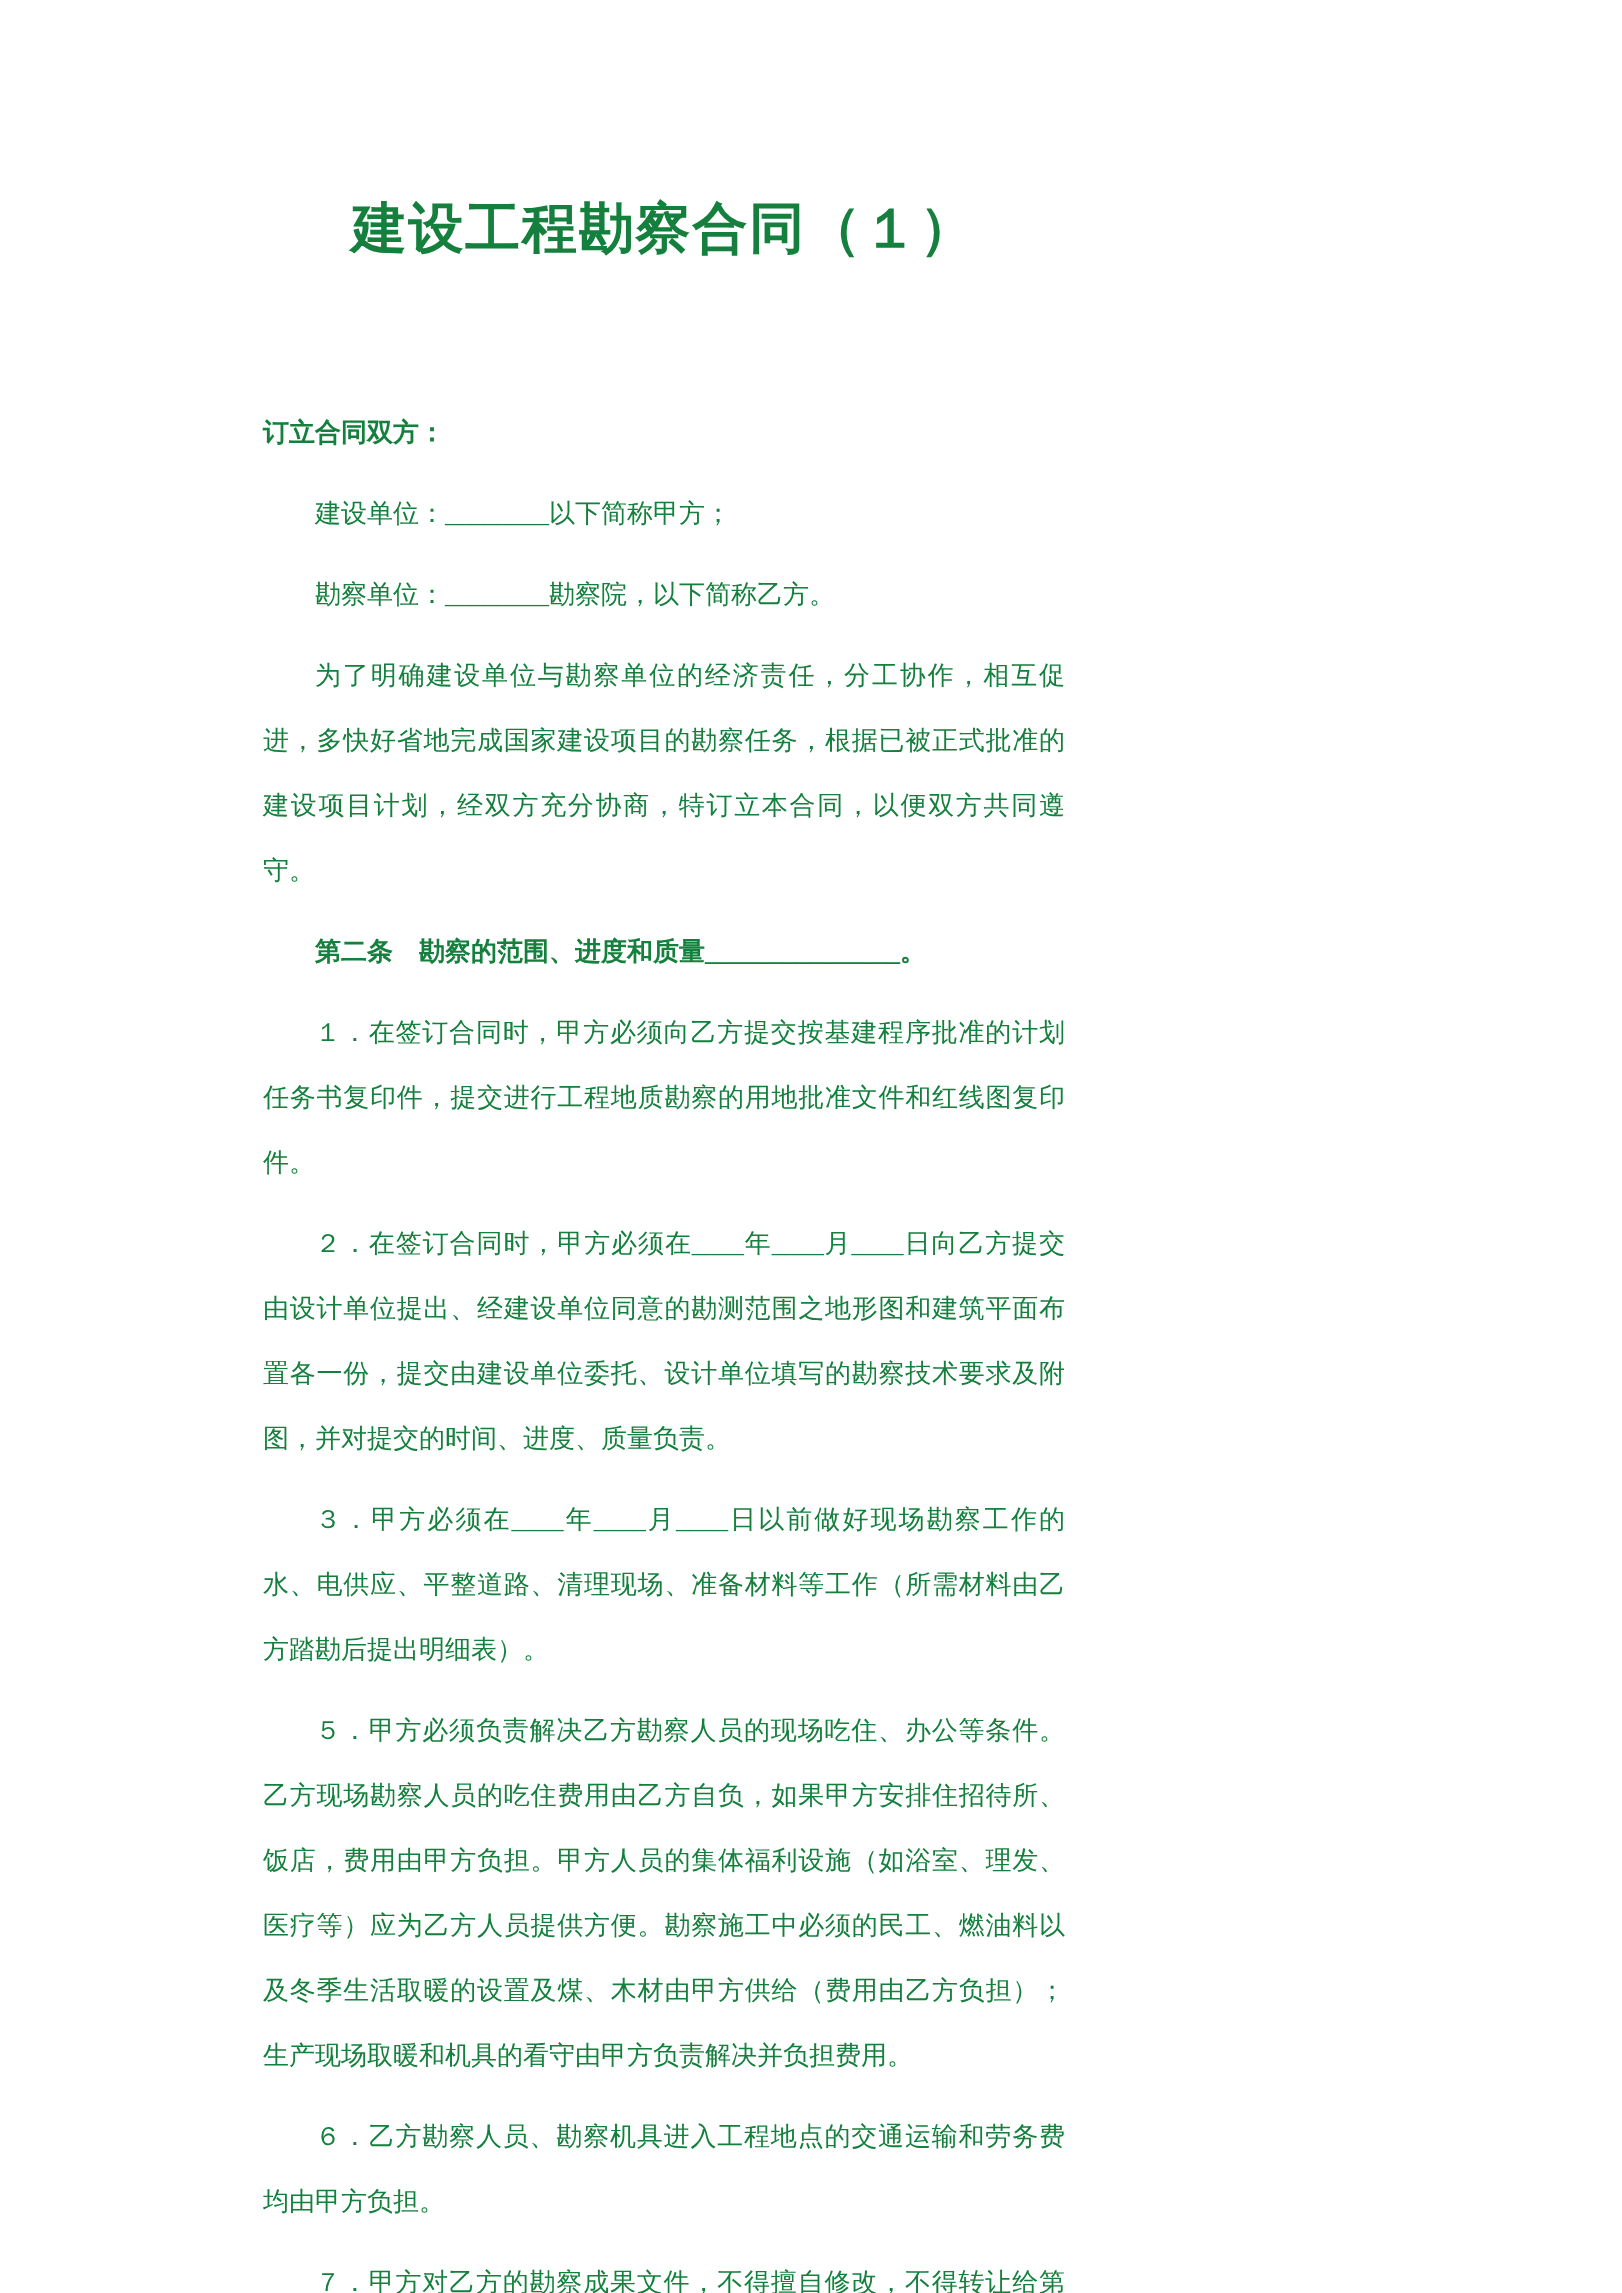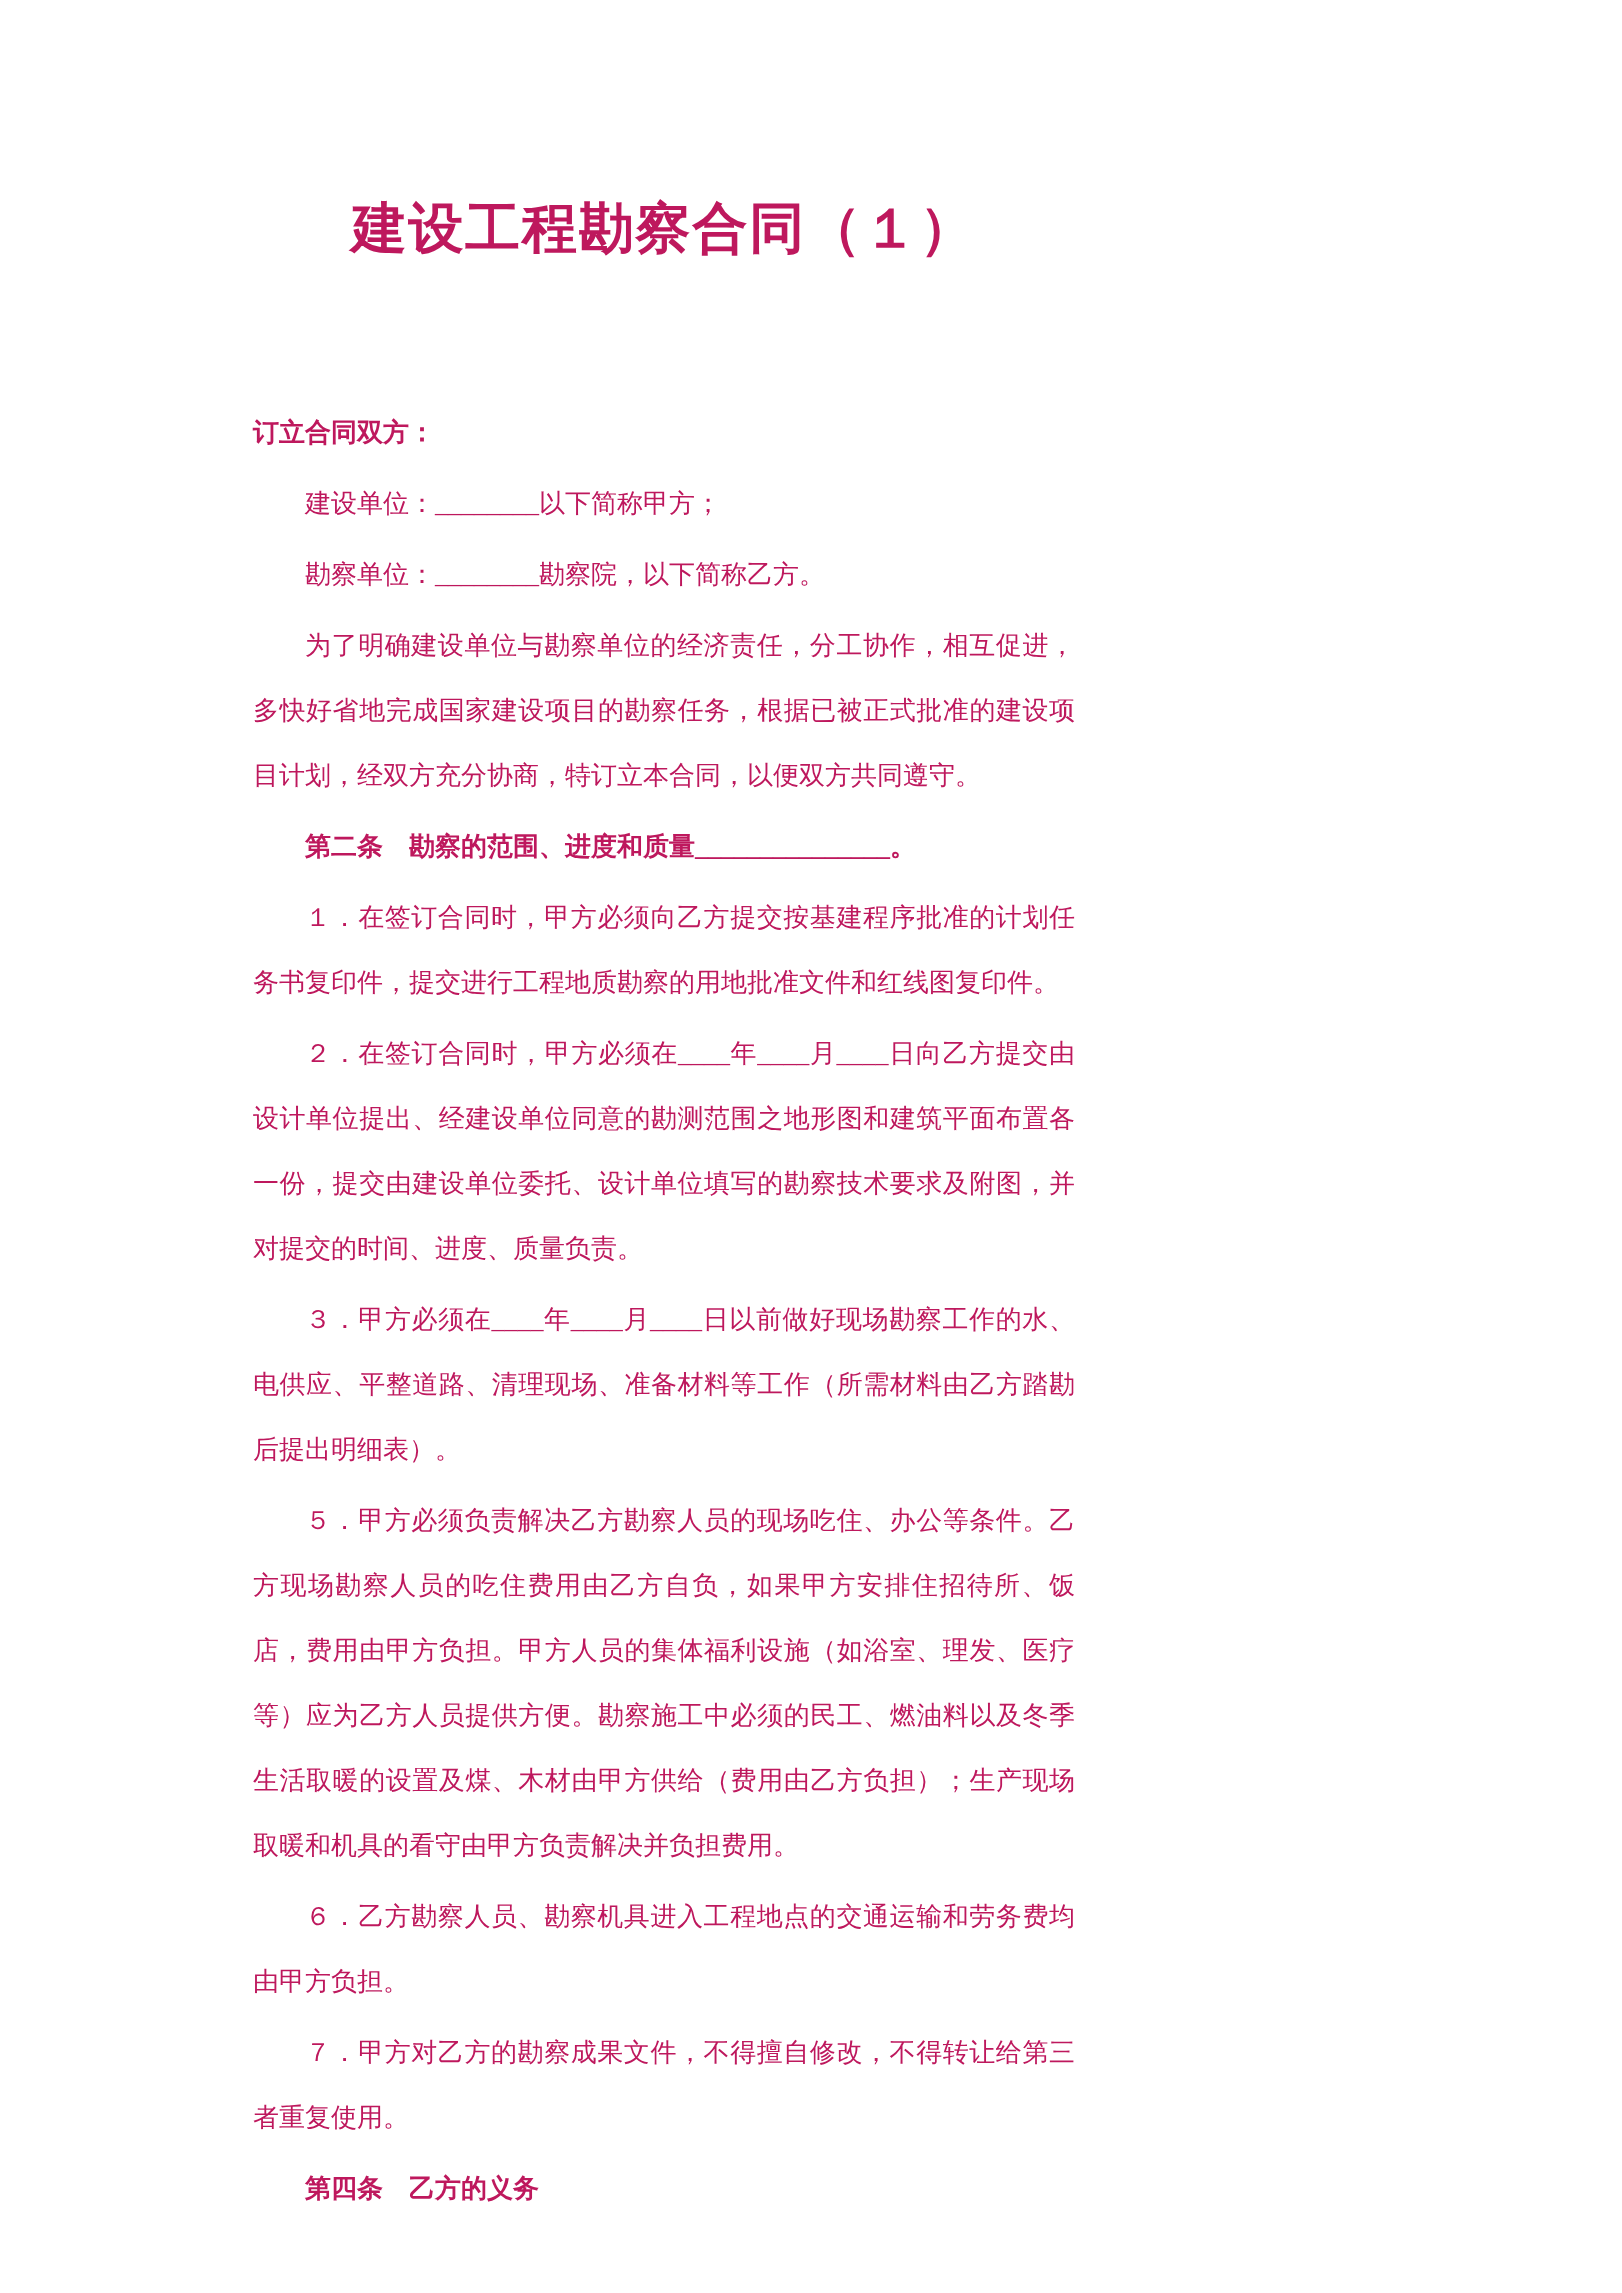--- a/index.html
+++ b/index.html
@@ -8,40 +8,40 @@
     background: #ffffff;
   }
   .page {
     position: relative;
     width: 1325px;
     height: 2294px;
     background: #ffffff;
     box-sizing: border-box;
     padding: 195px 244px 0 247px;
     font-family: "Liberation Serif", serif;
-    color: #be185d;
+    color: #15803d;
     overflow: hidden;
   }
   .doc-title {
     margin: 0;
     font-size: 55px;
     line-height: 1.25;
     font-weight: bold;
     text-align: center;
     letter-spacing: 1.8px;
     font-family: "Liberation Serif", serif;
   }
   .content {
     margin-top: 136px;
     font-size: 26px;
     line-height: 65px;
     text-align: justify;
   }
   .content p {
-    margin: 6px;
+    margin: 16px;
     word-break: break-all;
   }
   .indent {
     text-indent: 2em;
   }
   .bold {
     font-weight: bold;
   }
 </style>
 </head>

